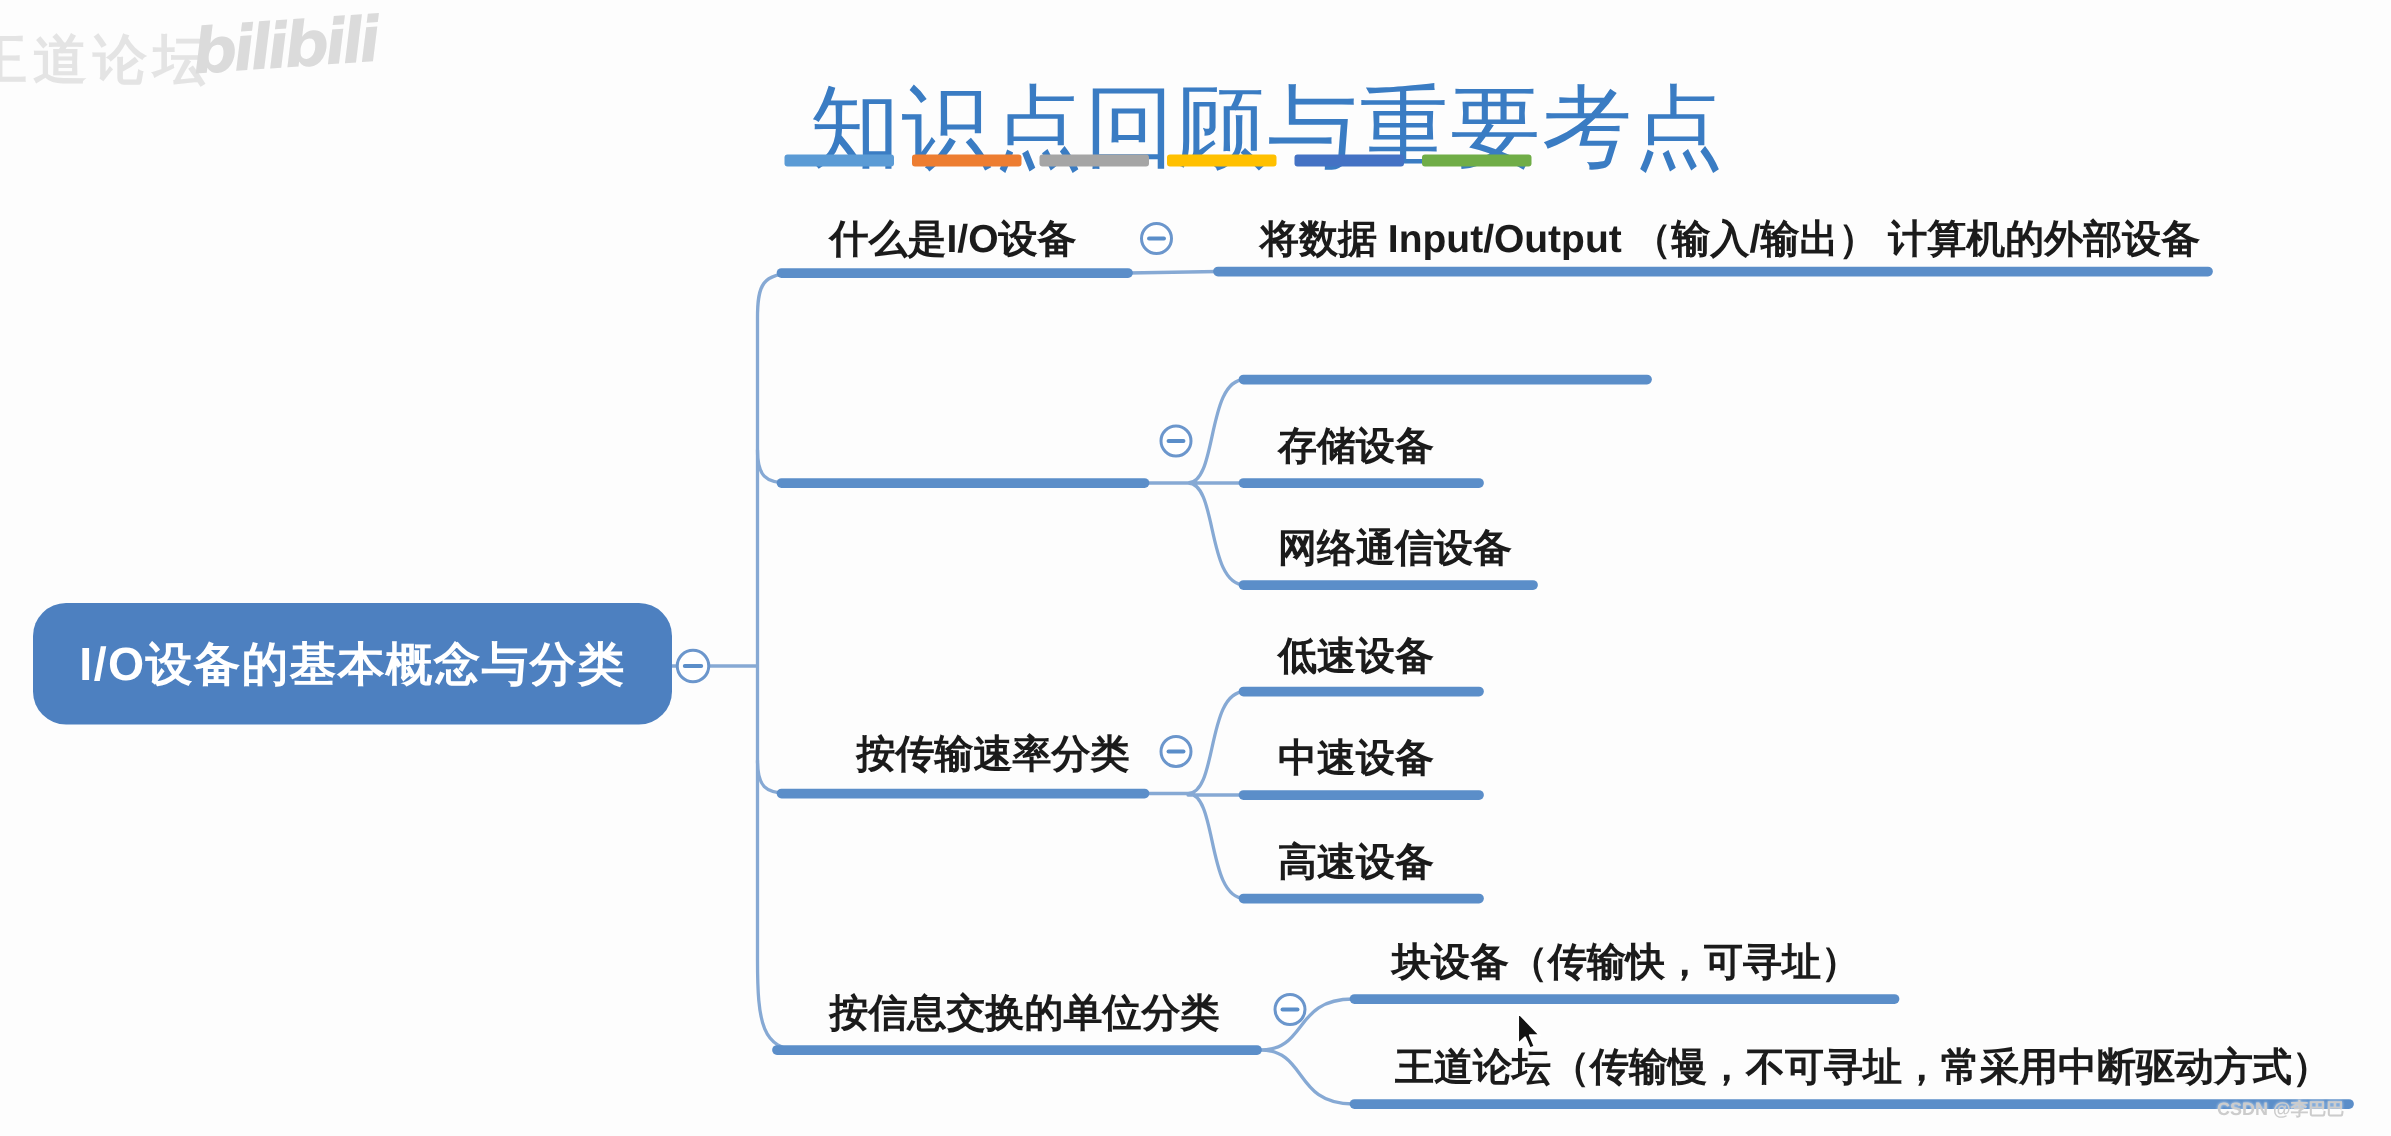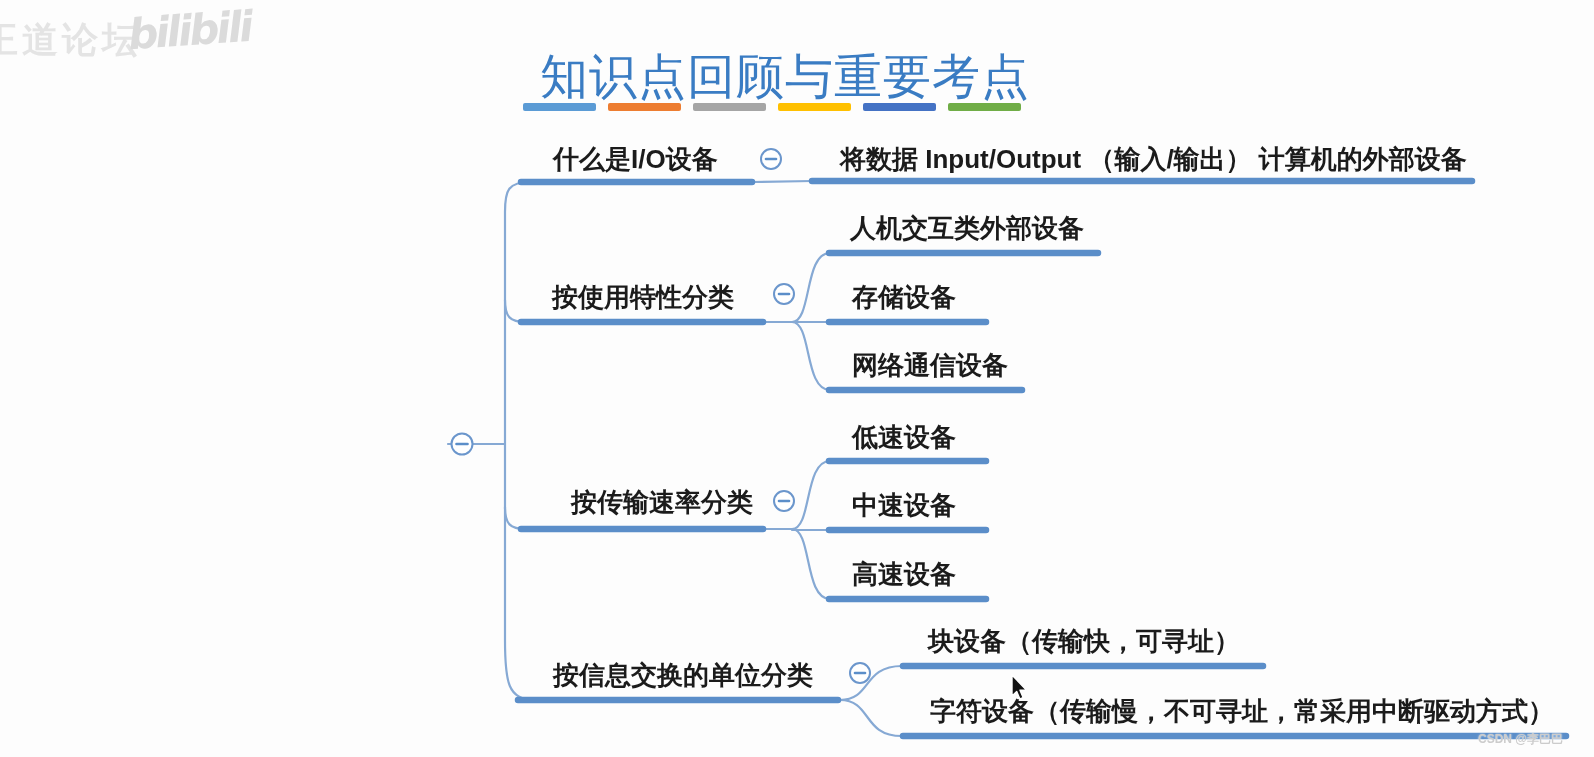--- a/index.html
+++ b/index.html
@@ -12,21 +12,21 @@
     --circle-stroke:#6b96cc;
   }
   *{box-sizing:border-box;margin:0;padding:0;}
   html,body{width:1594px;height:757px;overflow:hidden;}
   body{background:#fdfdfd;font-family:"Liberation Sans","DejaVu Sans",sans-serif;}
   .stage{position:relative;width:1594px;height:660px;background:#fdfdfd;}
 
   .page-title{
     position:absolute;left:540px;top:45px;
     font-family:Liberation Serif, serif;
-    font-size:48px;font-weight:500;letter-spacing:1px;
+    font-size:60px;font-weight:500;letter-spacing:1px;
     color:var(--title-blue);white-space:nowrap;
   }
   .title-bars{position:absolute;left:523px;top:103px;display:flex;gap:12px;}
   .tbar{width:73px;height:8px;border-radius:2px;display:inline-block;}
 
   svg.links{position:absolute;left:0;top:0;z-index:1;}
 
   .node{
     position:absolute;z-index:2;white-space:nowrap;
     font-size:26px;font-weight:600;color:var(--node-text);
@@ -128,33 +128,32 @@
         <circle cx="860" cy="673" r="10" fill="#ffffff" stroke="#6b96cc" stroke-width="2"></circle>
         <line x1="855" y1="673" x2="865" y2="673" stroke="#5b8ec9" stroke-width="2.6" stroke-linecap="round"></line>
       </g>
     </g>
 
     <g transform="translate(1012,675)">
       <polygon points="0,0 0,21 4.7,16.6 7.9,24 11.1,22.6 8,15.2 14.6,15.2" fill="#121212" stroke="#ffffff" stroke-width="1.4" stroke-linejoin="round"></polygon>
     </g>
   </svg>
 
+  <div class="root-node">I/O设备的基本概念与分类</div>
 
   <div class="node" style="left:553px;top:146px;">什么是I/O设备</div>
   <div class="node" style="left:840px;top:146px;">将数据 Input/Output （输入/输出） 计算机的外部设备</div>
 
-  <div class="node" style="left:552px;top:284px;">按使用特性分类</div>
-  <div class="node" style="left:850px;top:215px;">人机交互类外部设备</div>
   <div class="node" style="left:852px;top:284px;">存储设备</div>
   <div class="node" style="left:852px;top:352px;">网络通信设备</div>
 
   <div class="node" style="left:571px;top:489px;">按传输速率分类</div>
   <div class="node" style="left:852px;top:424px;">低速设备</div>
   <div class="node" style="left:852px;top:492px;">中速设备</div>
   <div class="node" style="left:852px;top:561px;">高速设备</div>
 
   <div class="node" style="left:553px;top:662px;">按信息交换的单位分类</div>
   <div class="node" style="left:928px;top:628px;text-align:center;">块设备（传输快，可寻址）</div>
-  <div class="node" style="left:930px;top:698px;">字符设备（传输慢，不可寻址，常采用中断驱动方式）</div>
+  <div class="node" style="left:930px;top:698px;">王道论坛（传输慢，不可寻址，常采用中断驱动方式）</div>
 
   <div class="wm-csdn">CSDN @李巴巴</div>
 
 </div>
 
 </body></html>

